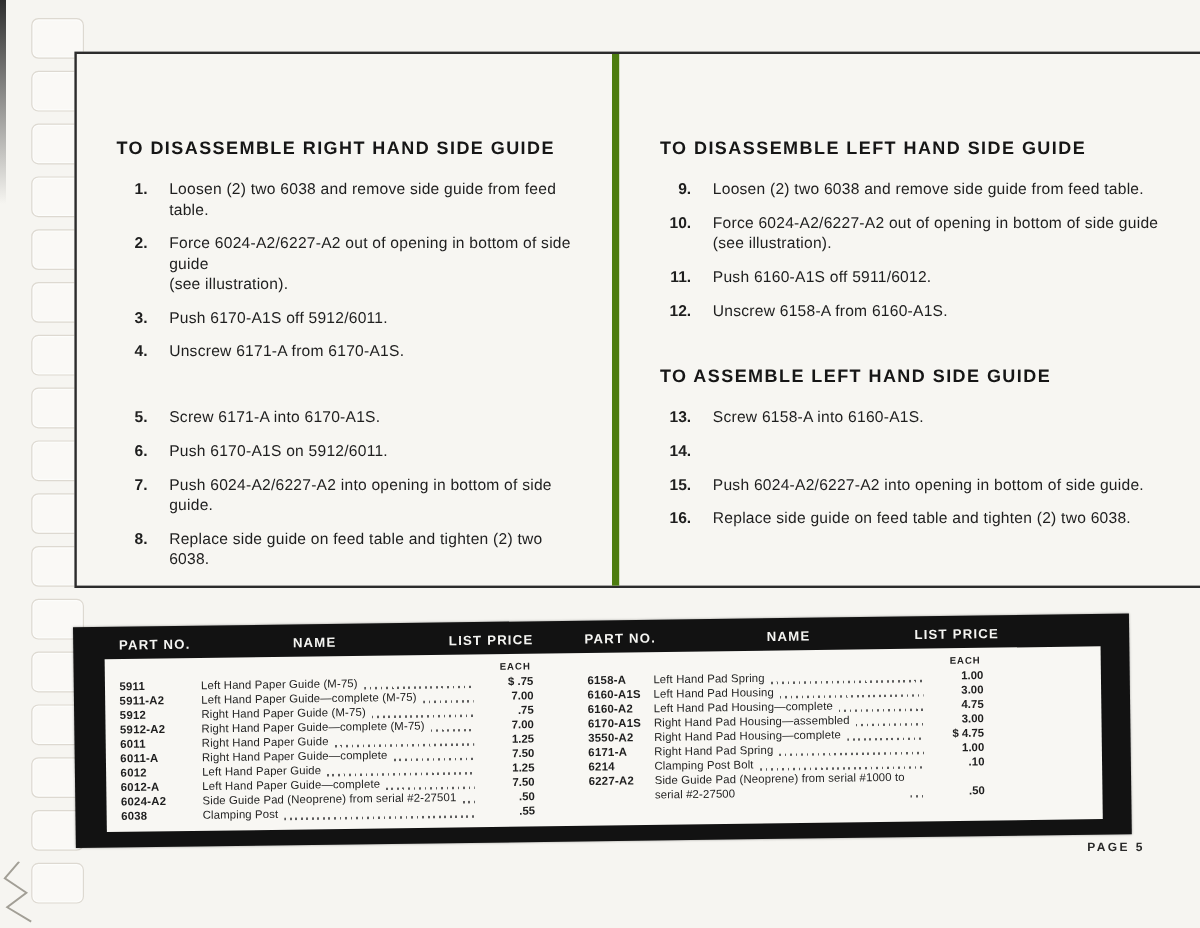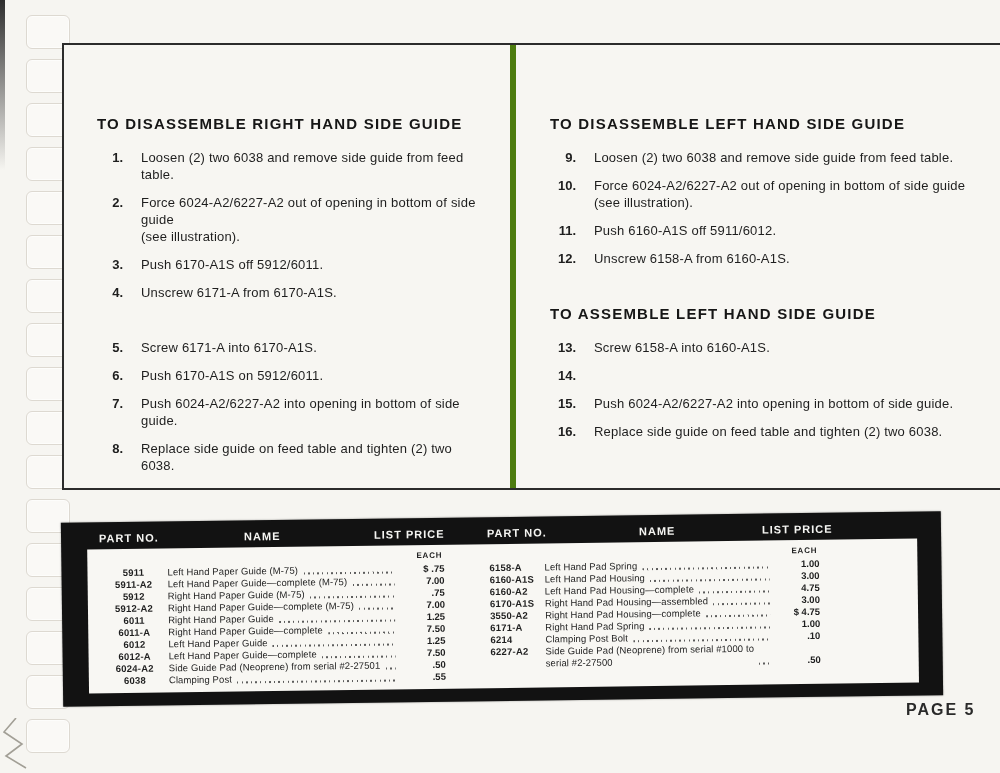--- a/index.html
+++ b/index.html
@@ -41,30 +41,30 @@
     font-weight:bold; letter-spacing:1px; }
   .parts-panel { position:absolute; left:26px; top:27px; width:830px; height:144px;
     background:#f8f7f3; }
   .pgroup { position:absolute; top:6px; }
   .pgroup-left  { left:12px;  width:345px; }
   .pgroup-right { left:402px; width:330px; }
   .each-label { text-align:right; font-size:8px; font-weight:bold; letter-spacing:.8px;
     color:#222; margin-bottom:3px; padding-right:2px; }
   .prow { display:flex; align-items:flex-start; font-size:9.5px; line-height:12px; }
   .prow .pn { flex:none; font-weight:bold; letter-spacing:.2px; }
-  .pgroup-left  .pn { width:68px;text-align:center; }
+  .pgroup-left  .pn { width:68px; }
   .pgroup-right .pn { width:55px; }
   .prow .nmwrap { flex:1; display:flex; min-width:0; }
   .prow .nm { white-space:pre-line; letter-spacing:.1px; color:#242424; }
   .prow .leader { flex:1; min-width:5px; height:2px; align-self:flex-end; margin:0 4px 2px 5px;
     background-image:repeating-linear-gradient(90deg,#5c5c5c 0 1.4px, transparent 1.4px 4.6px);
     background-position:left bottom; }
   .prow .pr { flex:none; width:46px; text-align:right; font-weight:bold; align-self:flex-end; }
 
-  .page-label { position:absolute; left:906px; top:701px; font-size:16px;
+  .page-label { position:absolute; left:906px; top:701px; font-size:10px;
     font-weight:bold; letter-spacing:2px; color:#2a2a2a; }
 </style>
 </head>
 <body>
 
 <div class="scan-page">
 
   <div class="scan-edge"></div>
   <div id="holes">
       <div class="binding-hole" style="top: 15px;"></div>

